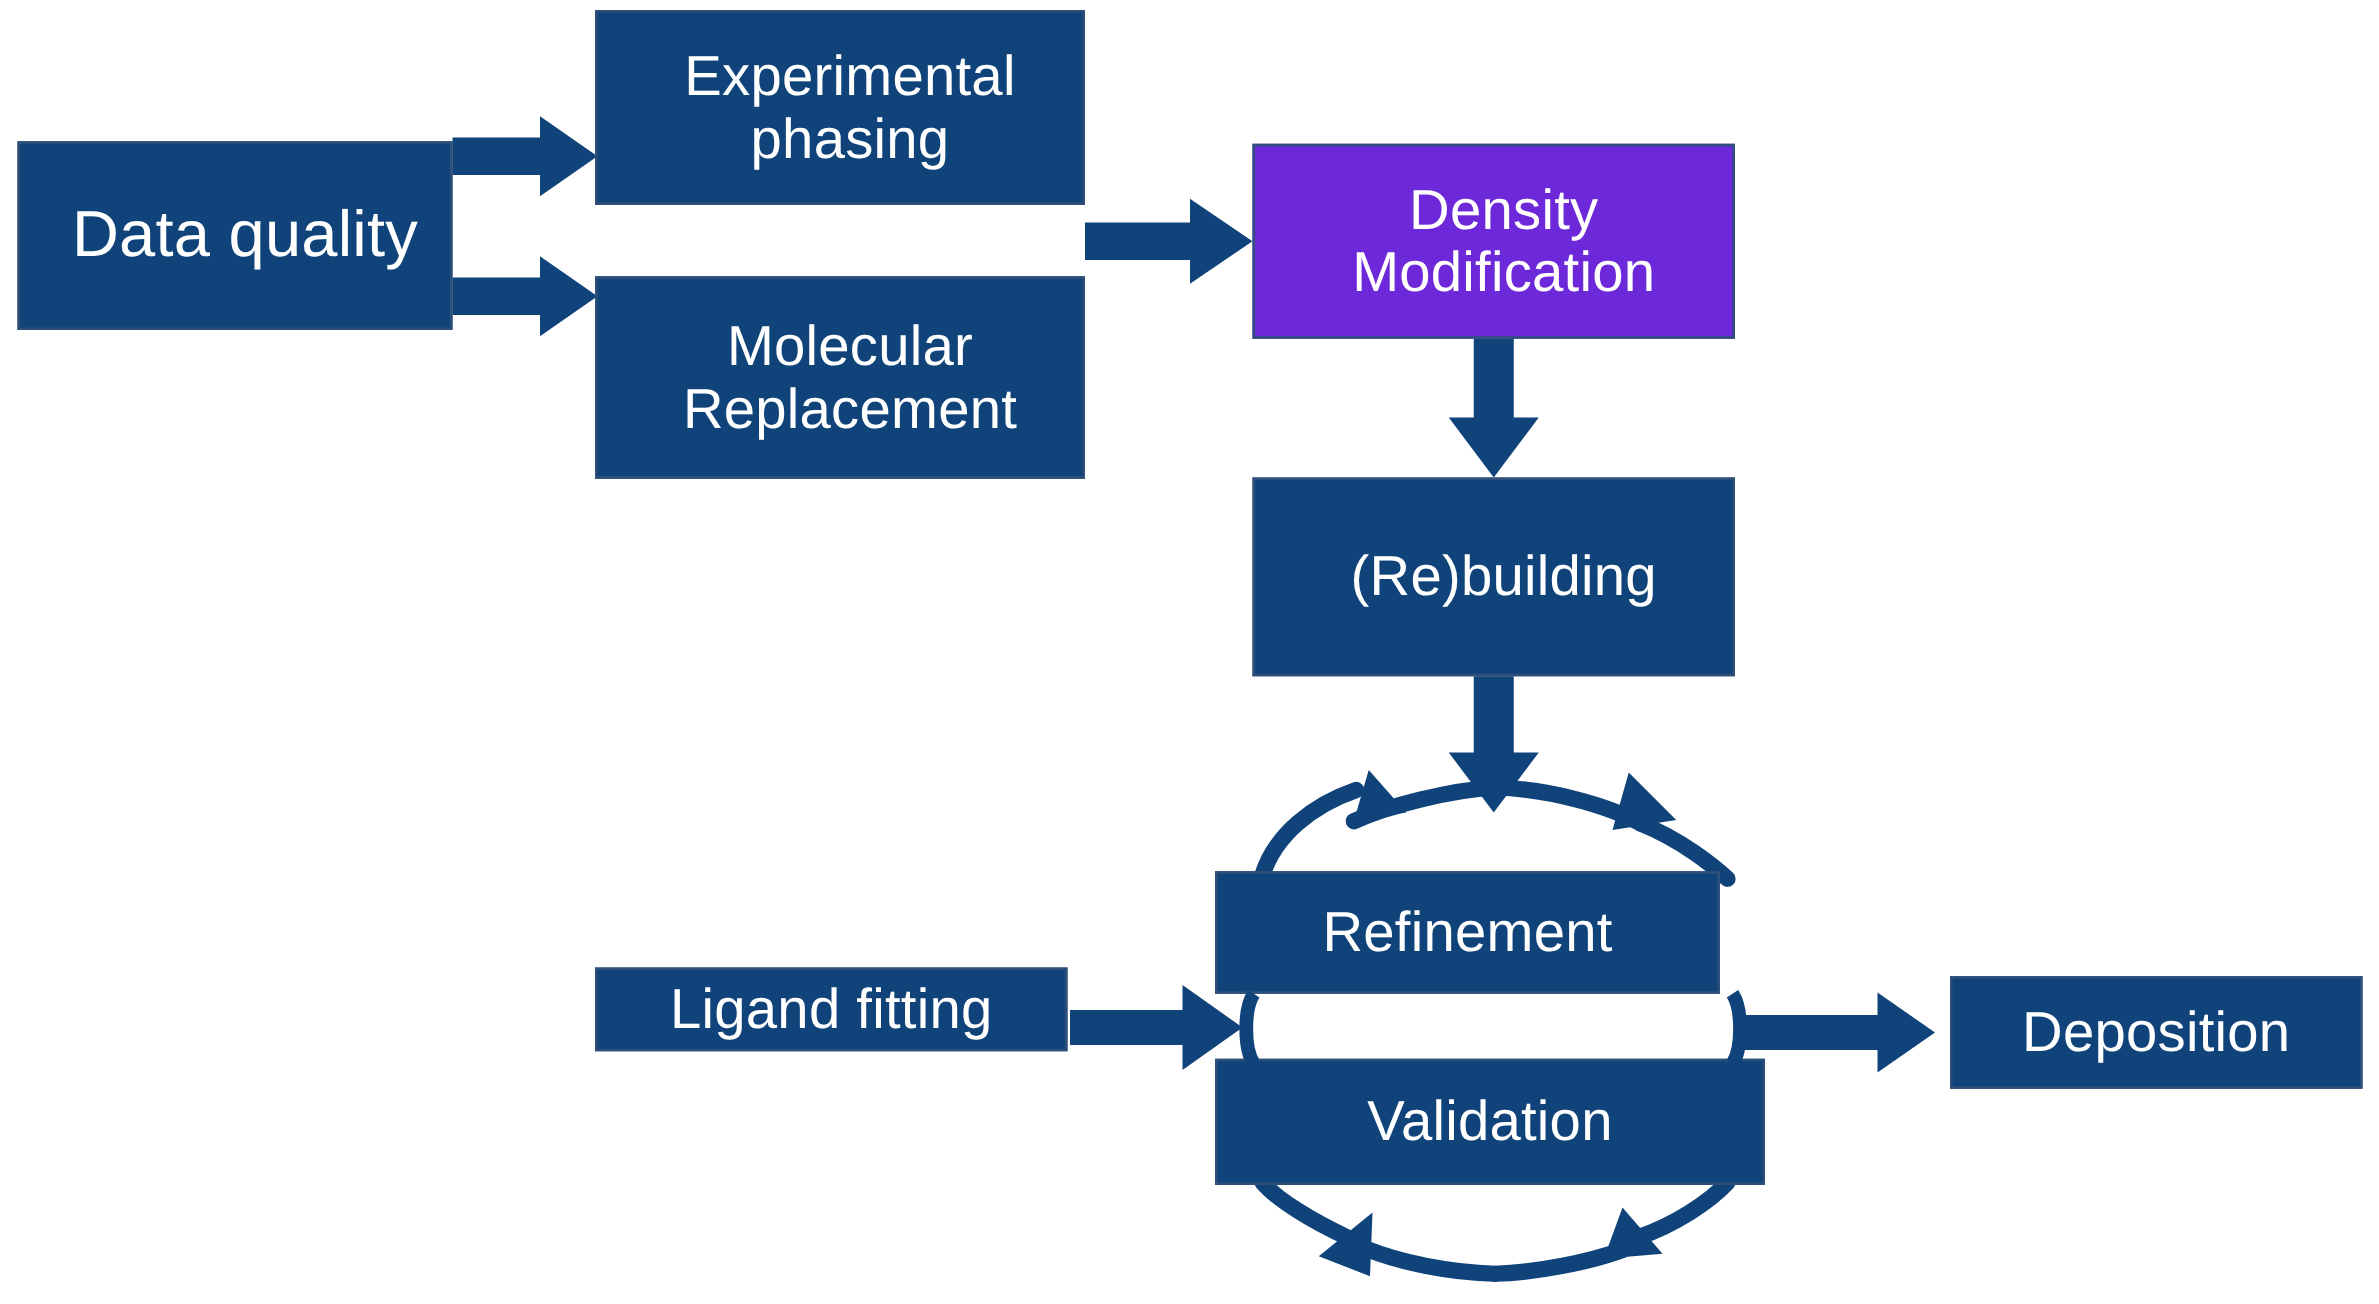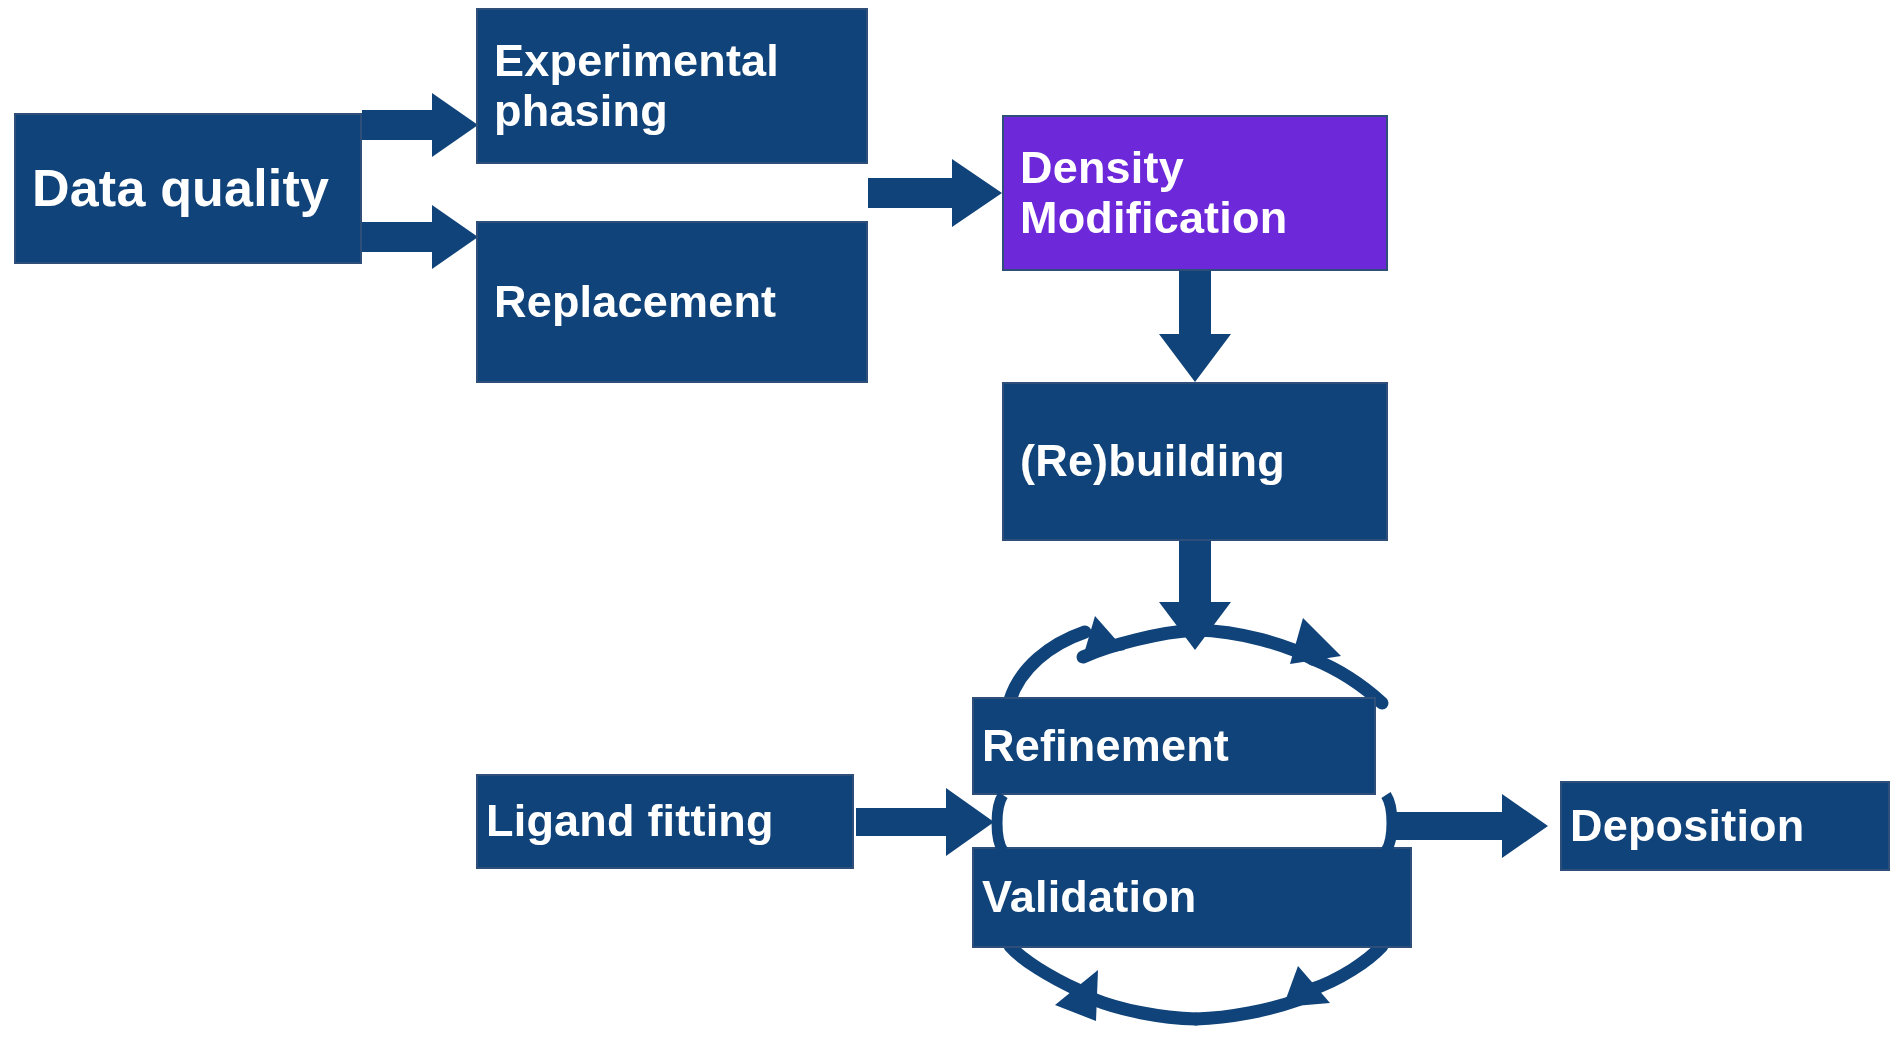--- a/index.html
+++ b/index.html
@@ -17,35 +17,35 @@
   }
   .node {
     position: absolute;
     box-sizing: border-box;
     background: #104379;
     border: 2px solid #3b82f6;
     color: #ffffff;
     display: flex;
     align-items: center;
     justify-content: center;
-    text-align: left;
+    text-align: center;
     line-height: 1.12;
-    font-weight: 700;
+    font-weight: 400;
     letter-spacing: 0.2px;
     z-index: 3;
   }
   .node span { display: block; width: 100%; padding: 0 8px; }
 
   
   #node-data-quality      { left: 14px;   top: 113px; width: 348px; height: 151px; font-size: 52px; }
   #node-experimental      { left: 476px;  top: 8px;   width: 392px; height: 156px; font-size: 45px; }
   #node-molecular         { left: 476px;  top: 221px; width: 392px; height: 162px; font-size: 45px; }
   #node-density           { left: 1002px; top: 115px; width: 386px; height: 156px; font-size: 45px; }
   #node-model             { left: 1002px; top: 382px; width: 386px; height: 159px; font-size: 45px; }
-  #node-ligand            { left: 476px;  top: 774px; width: 378px; height: 95px;  font-size: 45px; }
+  #node-ligand            { left: 476px;  top: 774px; width: 378px; height: 67px;  font-size: 45px; }
   #node-refinement        { left: 972px;  top: 697px; width: 404px; height: 98px;  font-size: 45px; }
   #node-validation        { left: 972px;  top: 847px; width: 440px; height: 101px; font-size: 45px; }
   #node-deposition        { left: 1560px; top: 781px; width: 330px; height: 90px;  font-size: 45px; }
 
   .svg-layer {
     position: absolute;
     left: 0;
     top: 0;
     width: 1903px;
     height: 1043px;
@@ -130,20 +130,21 @@
 
   <div class="node" id="node-experimental" style="background: rgb(16, 67, 121); border-color: rgb(46, 79, 122); color: rgb(255, 255, 255);">
     <span>
         <span style="display: block;">Experimental</span>
         <span style="display: block;">phasing</span>
       </span>
   </div>
 
   <div class="node" id="node-molecular" style="background: rgb(16, 67, 121); border-color: rgb(46, 79, 122); color: rgb(255, 255, 255);">
     <span>
+        <span style="display: block;">Molecular</span>
         <span style="display: block;">Replacement</span>
       </span>
   </div>
 
   <div class="node" id="node-density" style="background: #6d28d9; border-color: rgb(46, 79, 122); color: rgb(255, 255, 255);">
     <span>
         <span style="display: block;">Density</span>
         <span style="display: block;">Modification</span>
       </span>
   </div>

